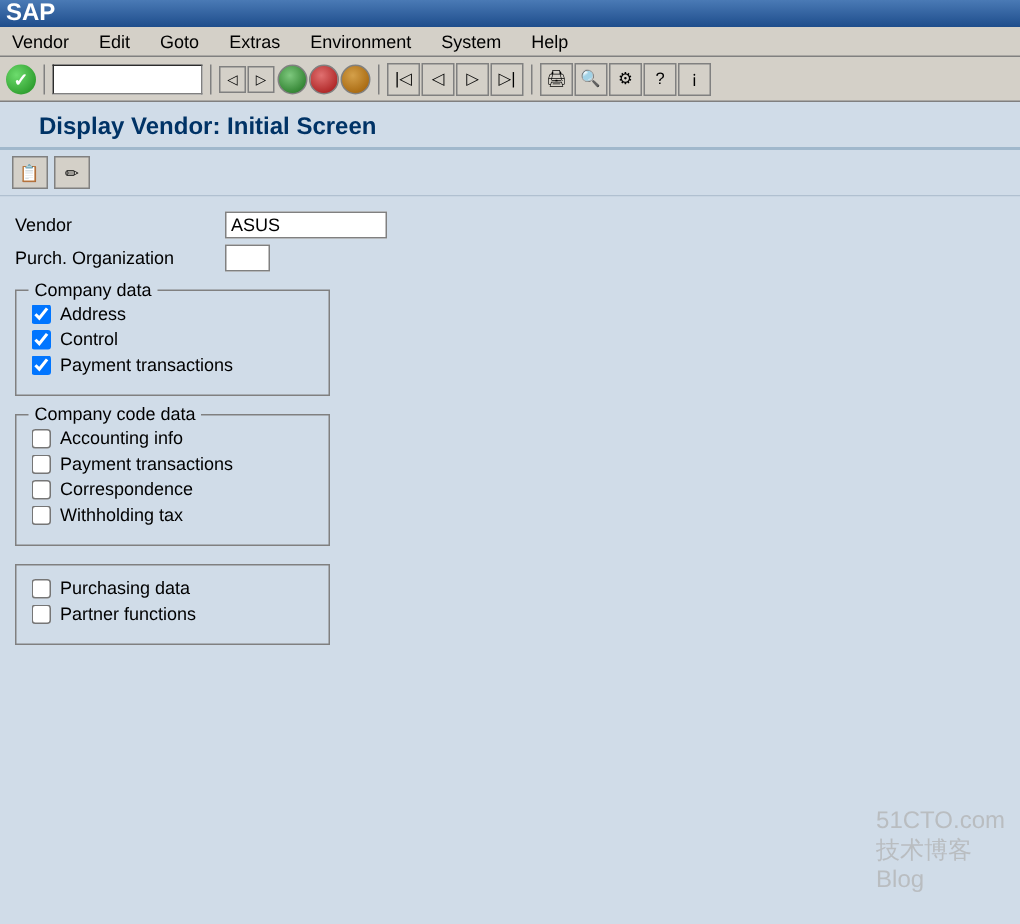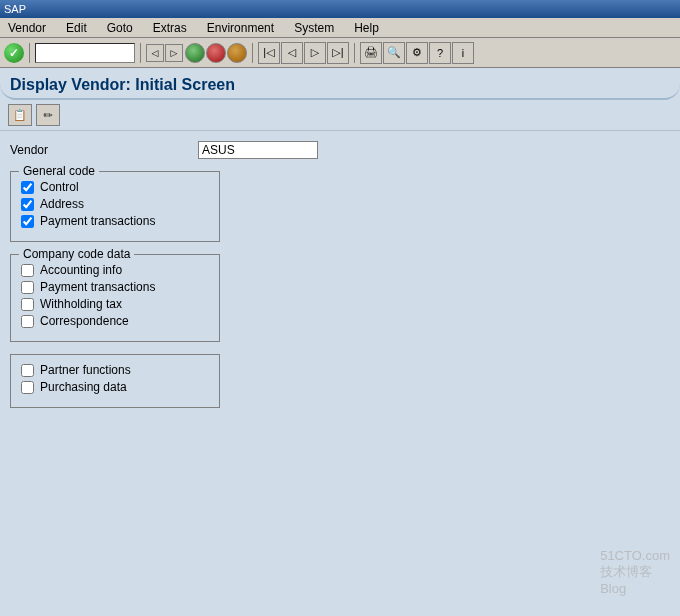--- a/index.html
+++ b/index.html
@@ -15,22 +15,22 @@
     
     .title-bar {
       background: linear-gradient(to bottom, #4a7ab5, #1e4d8c);
       height: 18px;
       display: flex;
       align-items: center;
       padding: 0 4px;
     }
     .title-bar-text {
       color: white;
-      font-size: 11px;
-      font-weight: normal;
+      font-size: 16px;
+      font-weight: bold;
     }
 
     
     .menu-bar {
       background: #d4d0c8;
       border-bottom: 1px solid #808080;
       height: 20px;
       display: flex;
       align-items: center;
       padding: 0 4px;
@@ -89,23 +89,22 @@
       align-items: center;
       justify-content: center;
       color: white;
       font-size: 12px;
       font-weight: bold;
     }
 
     
     .page-header {
       background: #d0dce8;
-      padding: 8px 10px 4px 10px;
+      padding: 8px 10px 4px 26px;
       border-bottom: 2px solid #a0b8cc;
-      border-radius: 16px;
     }
     .page-title {
       font-size: 16px;
       font-weight: bold;
       color: #003366;
     }
 
     
     .sub-toolbar {
       background: #d0dce8;
@@ -137,27 +136,26 @@
       display: flex;
       align-items: center;
       margin-bottom: 4px;
     }
     .form-label {
       width: 140px;
       font-size: 12px;
       color: #000;
     }
     .form-input {
-      width: 120px;
+      width: 108px;
       height: 18px;
       border: 1px solid #808080;
       background: white;
       font-size: 12px;
       padding: 0 3px;
-      margin-left: 48px;
     }
     .form-input-small {
       width: 30px;
       height: 18px;
       border: 1px solid #808080;
       background: white;
       font-size: 12px;
       padding: 0 3px;
     }
 
@@ -197,21 +195,21 @@
       font-size: 12px;
       color: #000;
     }
 
     
     .watermark {
       position: fixed;
       bottom: 20px;
       right: 10px;
       color: #b0b0b0;
-      font-size: 13px;
+      font-size: 16px;
       font-family: Arial;
       opacity: 0.7;
       margin-top: 26px;
     }
 
     
     .nav-btn {
       width: 18px;
       height: 18px;
       background: #d4d0c8;
@@ -284,65 +282,69 @@
   <div class="sub-btn" title="Display">📋</div>
   <div class="sub-btn" title="Edit">✏</div>
 </div>
 
 <div class="main-content">
 
   <div class="form-row">
     <span class="form-label">Vendor</span>
     <input class="form-input" type="text" value="ASUS" style="">
   </div>
+  <div class="form-row">
+    <span class="form-label">Purch. Organization</span>
+    <input class="form-input-small" type="text" value="" style="">
+  </div>
 
   <div class="section-box">
-    <span class="section-legend">General code</span>
+    <span class="section-legend">Company data</span>
+    <div class="checkbox-row">
+      <input type="checkbox" checked="" id="cb-address" style="">
+      <label class="checkbox-label" for="cb-address">Address</label>
+    </div>
     <div class="checkbox-row">
       <input type="checkbox" checked="" id="cb-control" style="">
       <label class="checkbox-label" for="cb-control">Control</label>
     </div>
     <div class="checkbox-row">
-      <input type="checkbox" checked="" id="cb-address" style="">
-      <label class="checkbox-label" for="cb-address">Address</label>
-    </div>
-    <div class="checkbox-row">
       <input type="checkbox" checked="" id="cb-pt-gen" style="">
       <label class="checkbox-label" for="cb-pt-gen">Payment transactions</label>
     </div>
   </div>
 
   <div class="section-box">
     <span class="section-legend">Company code data</span>
     <div class="checkbox-row">
       <input type="checkbox" id="cb-acc" style="">
       <label class="checkbox-label" for="cb-acc">Accounting info</label>
     </div>
     <div class="checkbox-row">
       <input type="checkbox" id="cb-pt-cc" style="">
       <label class="checkbox-label" for="cb-pt-cc">Payment transactions</label>
     </div>
     <div class="checkbox-row">
+      <input type="checkbox" id="cb-corr" style="">
+      <label class="checkbox-label" for="cb-corr">Correspondence</label>
+    </div>
+    <div class="checkbox-row">
       <input type="checkbox" id="cb-wht" style="">
       <label class="checkbox-label" for="cb-wht">Withholding tax</label>
     </div>
-    <div class="checkbox-row">
-      <input type="checkbox" id="cb-corr" style="">
-      <label class="checkbox-label" for="cb-corr">Correspondence</label>
-    </div>
   </div>
 
   <div class="section-box">
+    <div class="checkbox-row">
+      <input type="checkbox" id="cb-pd" style="">
+      <label class="checkbox-label" for="cb-pd">Purchasing data</label>
+    </div>
     <div class="checkbox-row">
       <input type="checkbox" id="cb-pf" style="">
       <label class="checkbox-label" for="cb-pf">Partner functions</label>
-    </div>
-    <div class="checkbox-row">
-      <input type="checkbox" id="cb-pd" style="">
-      <label class="checkbox-label" for="cb-pd">Purchasing data</label>
     </div>
   </div>
 
 </div>
 
 <div class="watermark">
   <div>51CTO.com</div>
   <div>技术博客</div>
   <div>Blog</div>
 </div>

